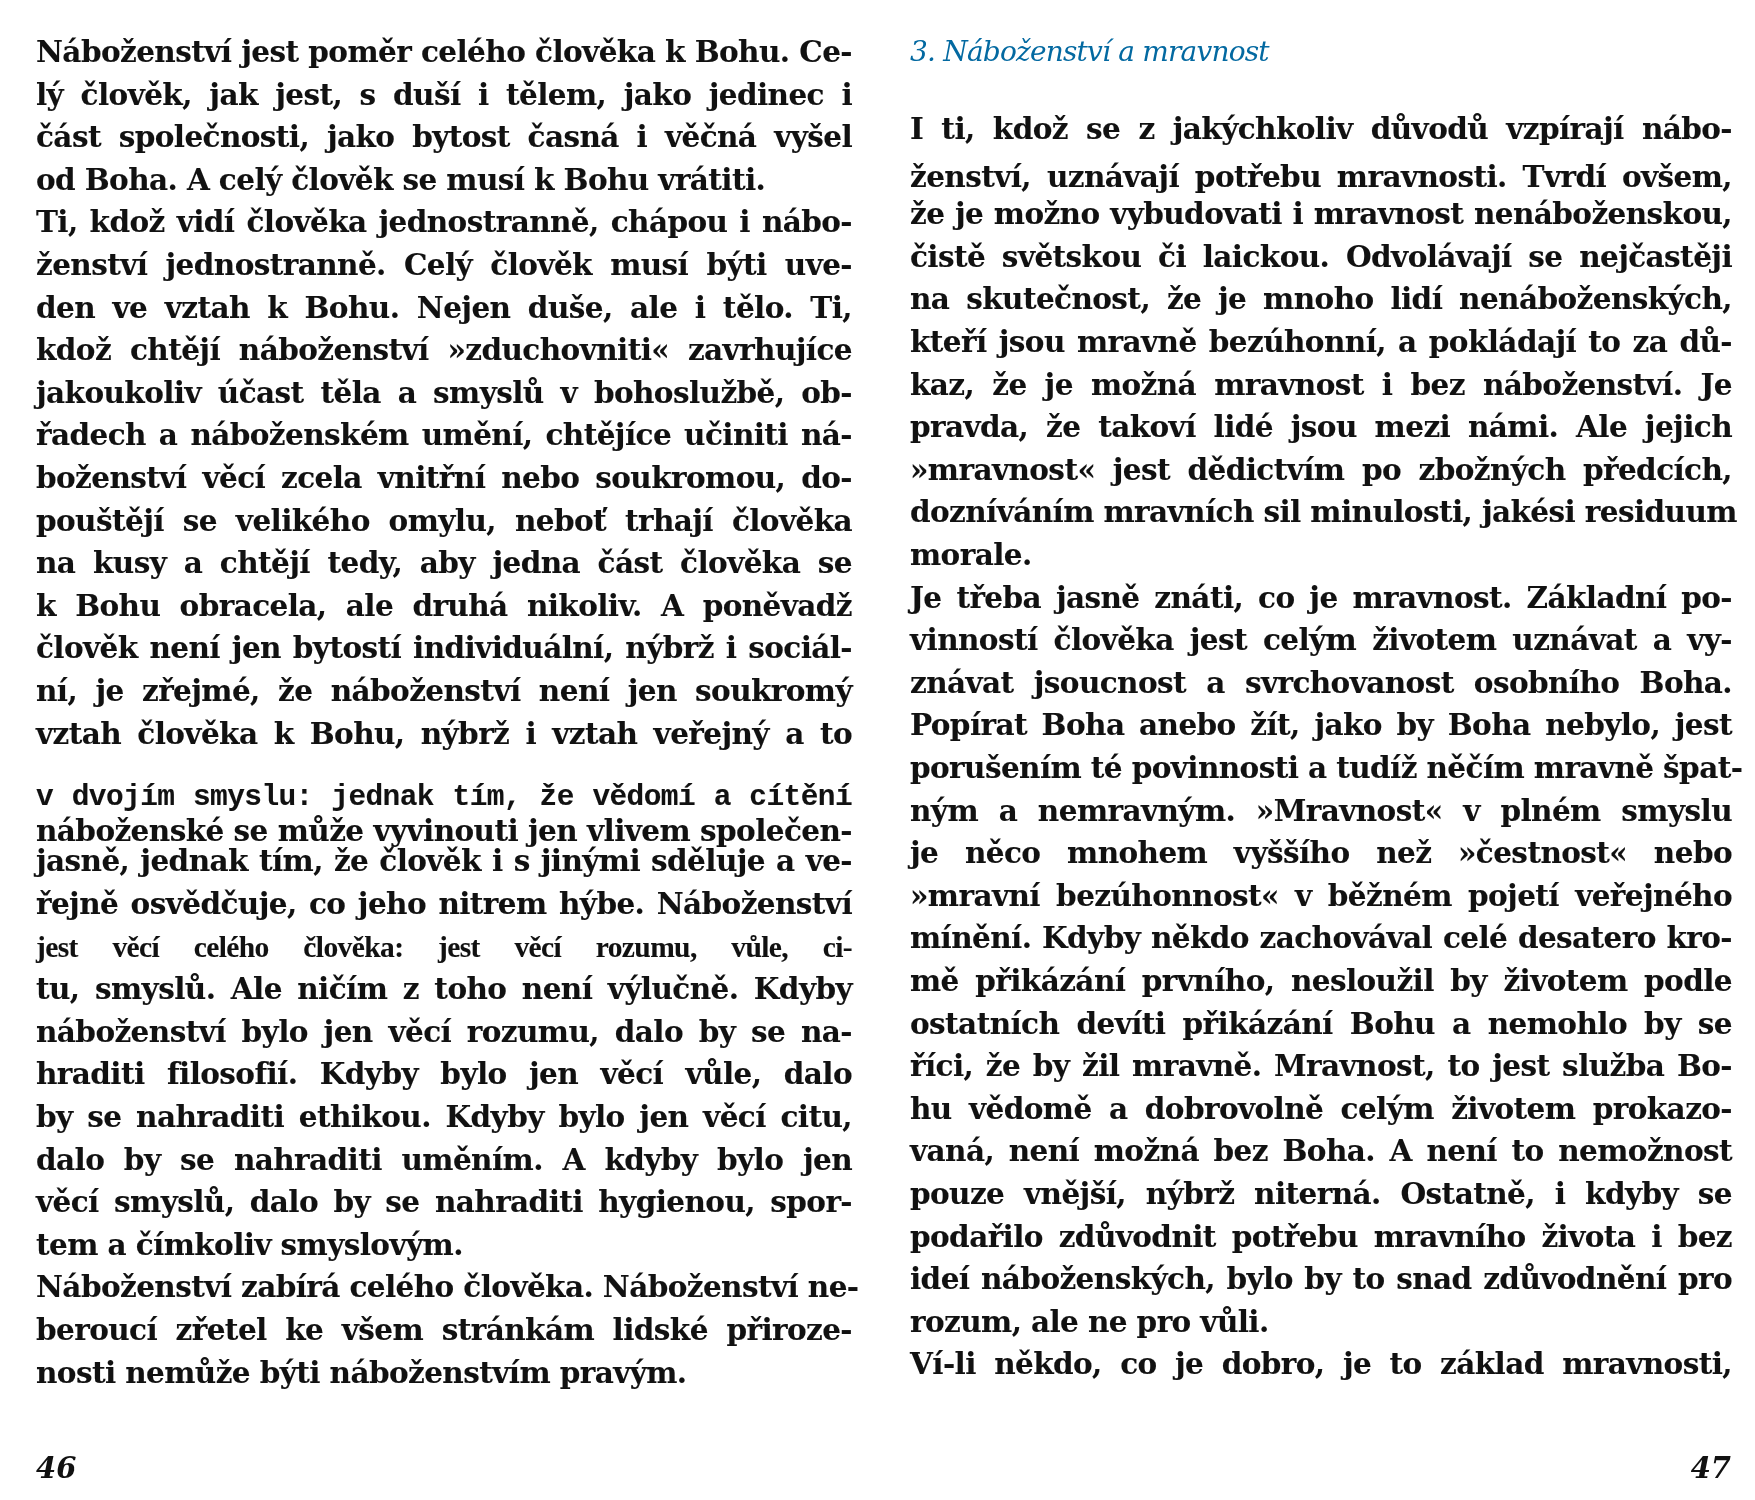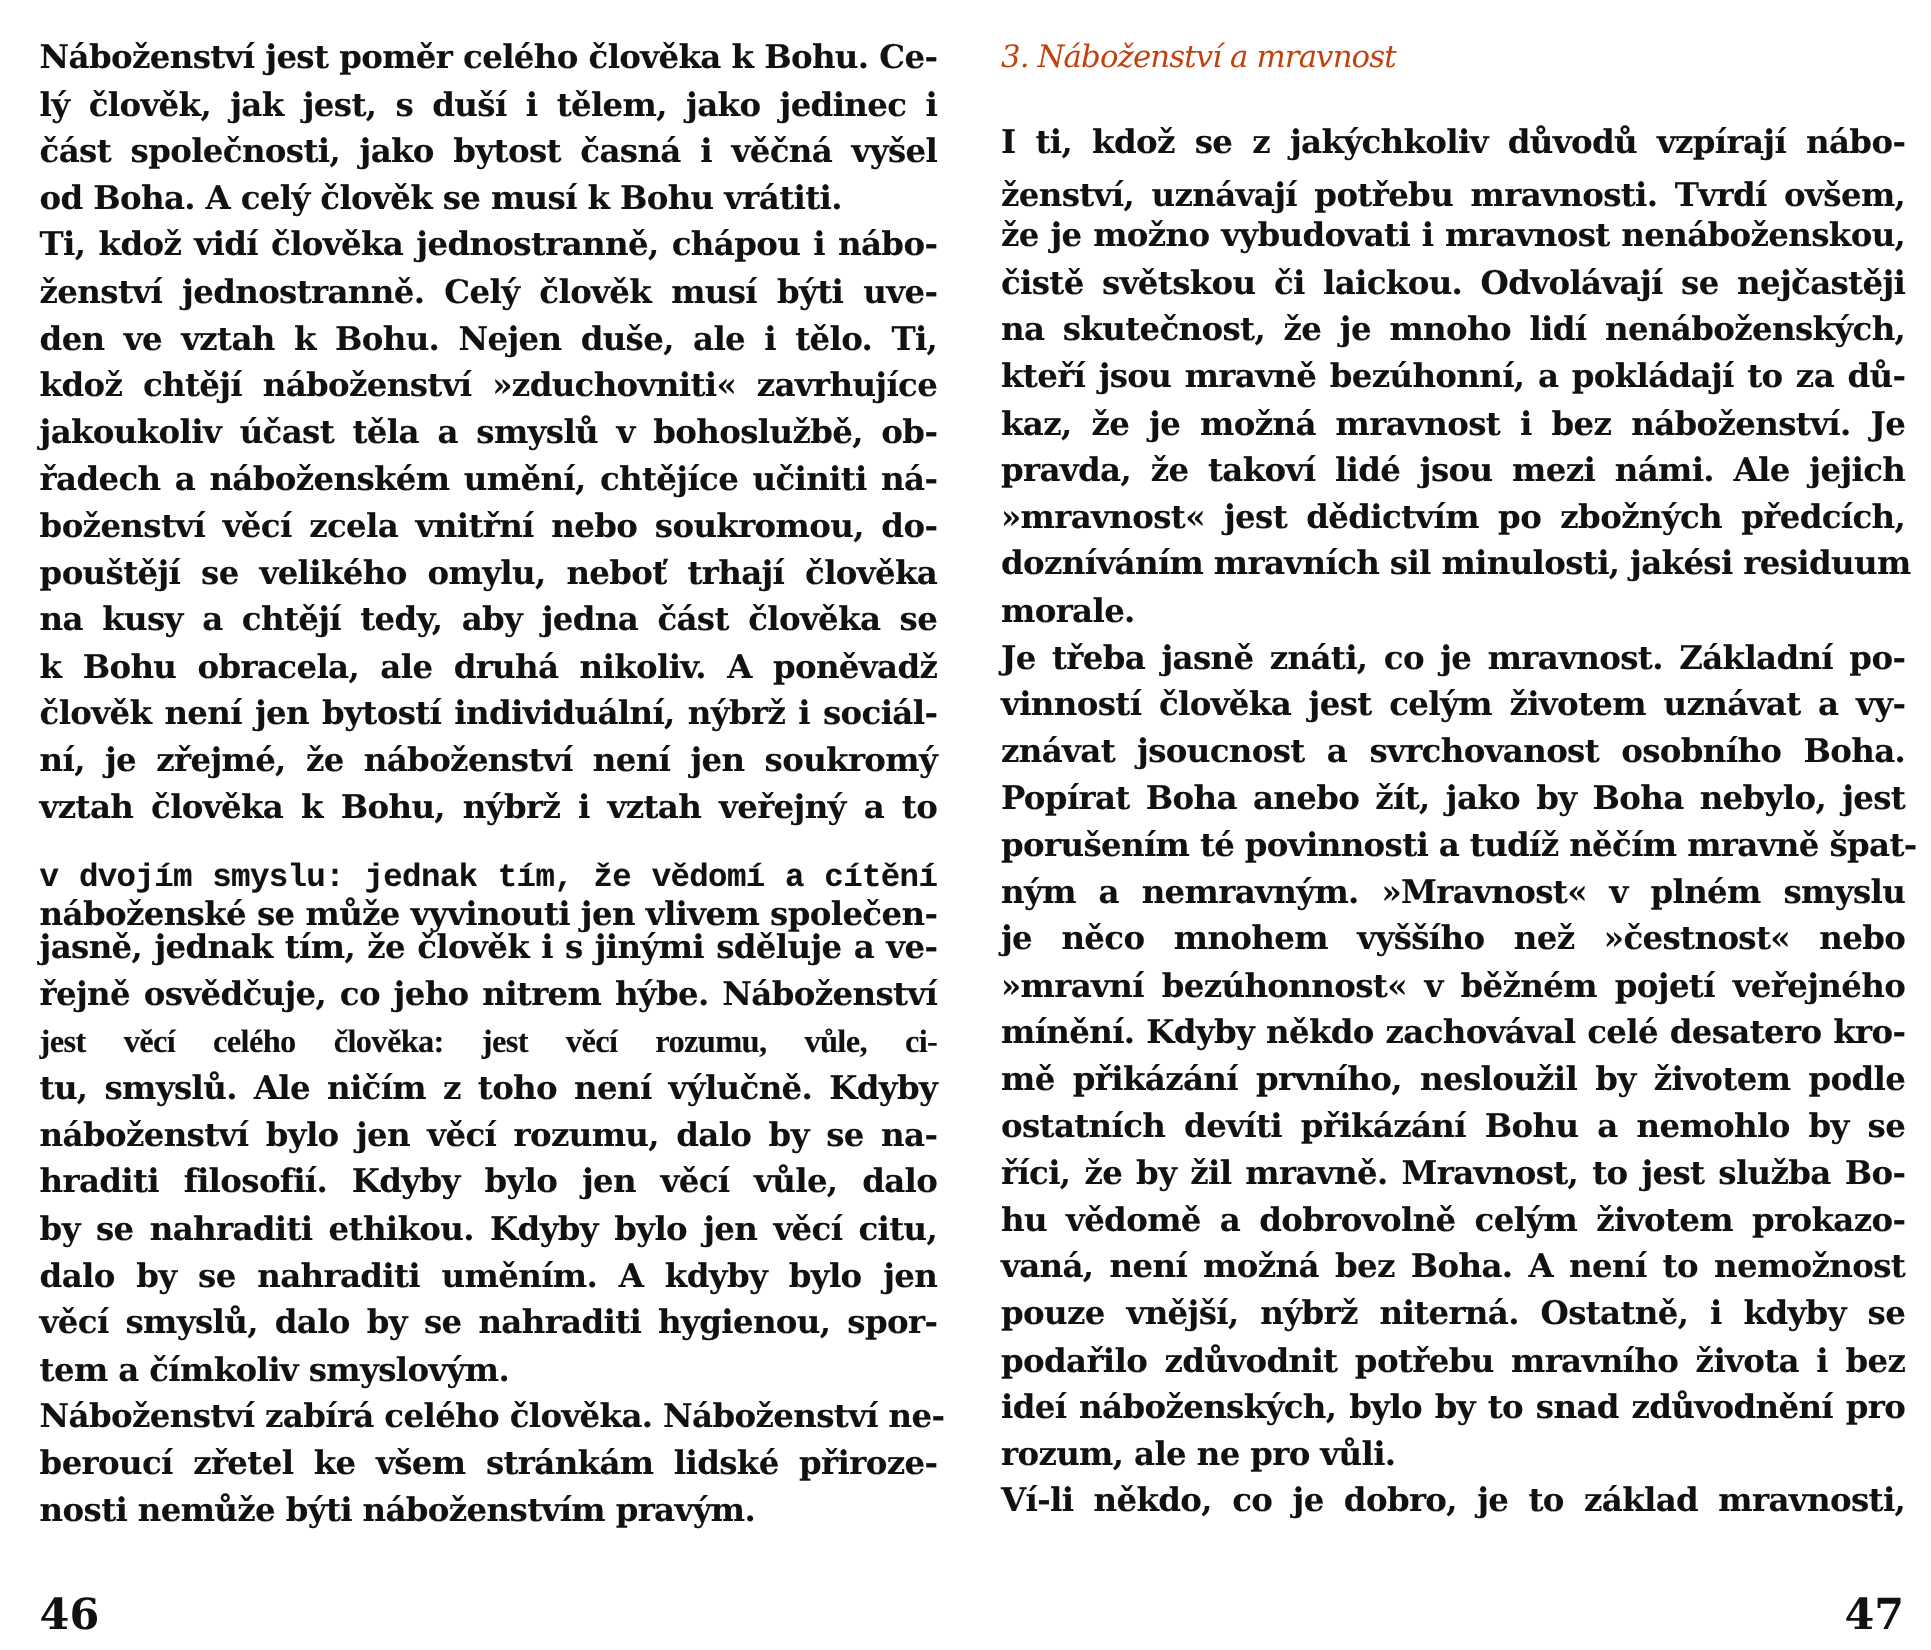--- a/index.html
+++ b/index.html
@@ -28,26 +28,27 @@
     -webkit-text-stroke: 0.1px #111;
   }
   .line.last { text-align-last: left; }
   .heading {
     position: absolute; left: 0; top: 32px;
     font-family: "DejaVu Serif", "Liberation Serif", serif;
     font-style: italic;
     font-size: 28px;
     line-height: 40px;
     letter-spacing: -0.8px;
-    color: #c2410c;
+    color: #0369a1;
   }
   .pagenum {
     position: absolute; top: 1448px;
-    font-size: 39px; font-weight: bold;
+    font-size: 29px; font-weight: bold;
     line-height: 40px;
+    font-style: italic;
   }
   .pagenum.left { left: 36px; }
   .pagenum.right { right: 24px; }
 </style>
 </head>
 <body>
 
 <div class="page left" id="left-page">
     <div class="line" style="top: 31px;">Náboženství jest poměr celého člověka k Bohu. Ce-</div>
     <div class="line" style="top: 73.6px;">lý člověk, jak jest, s duší i tělem, jako jedinec i</div>

